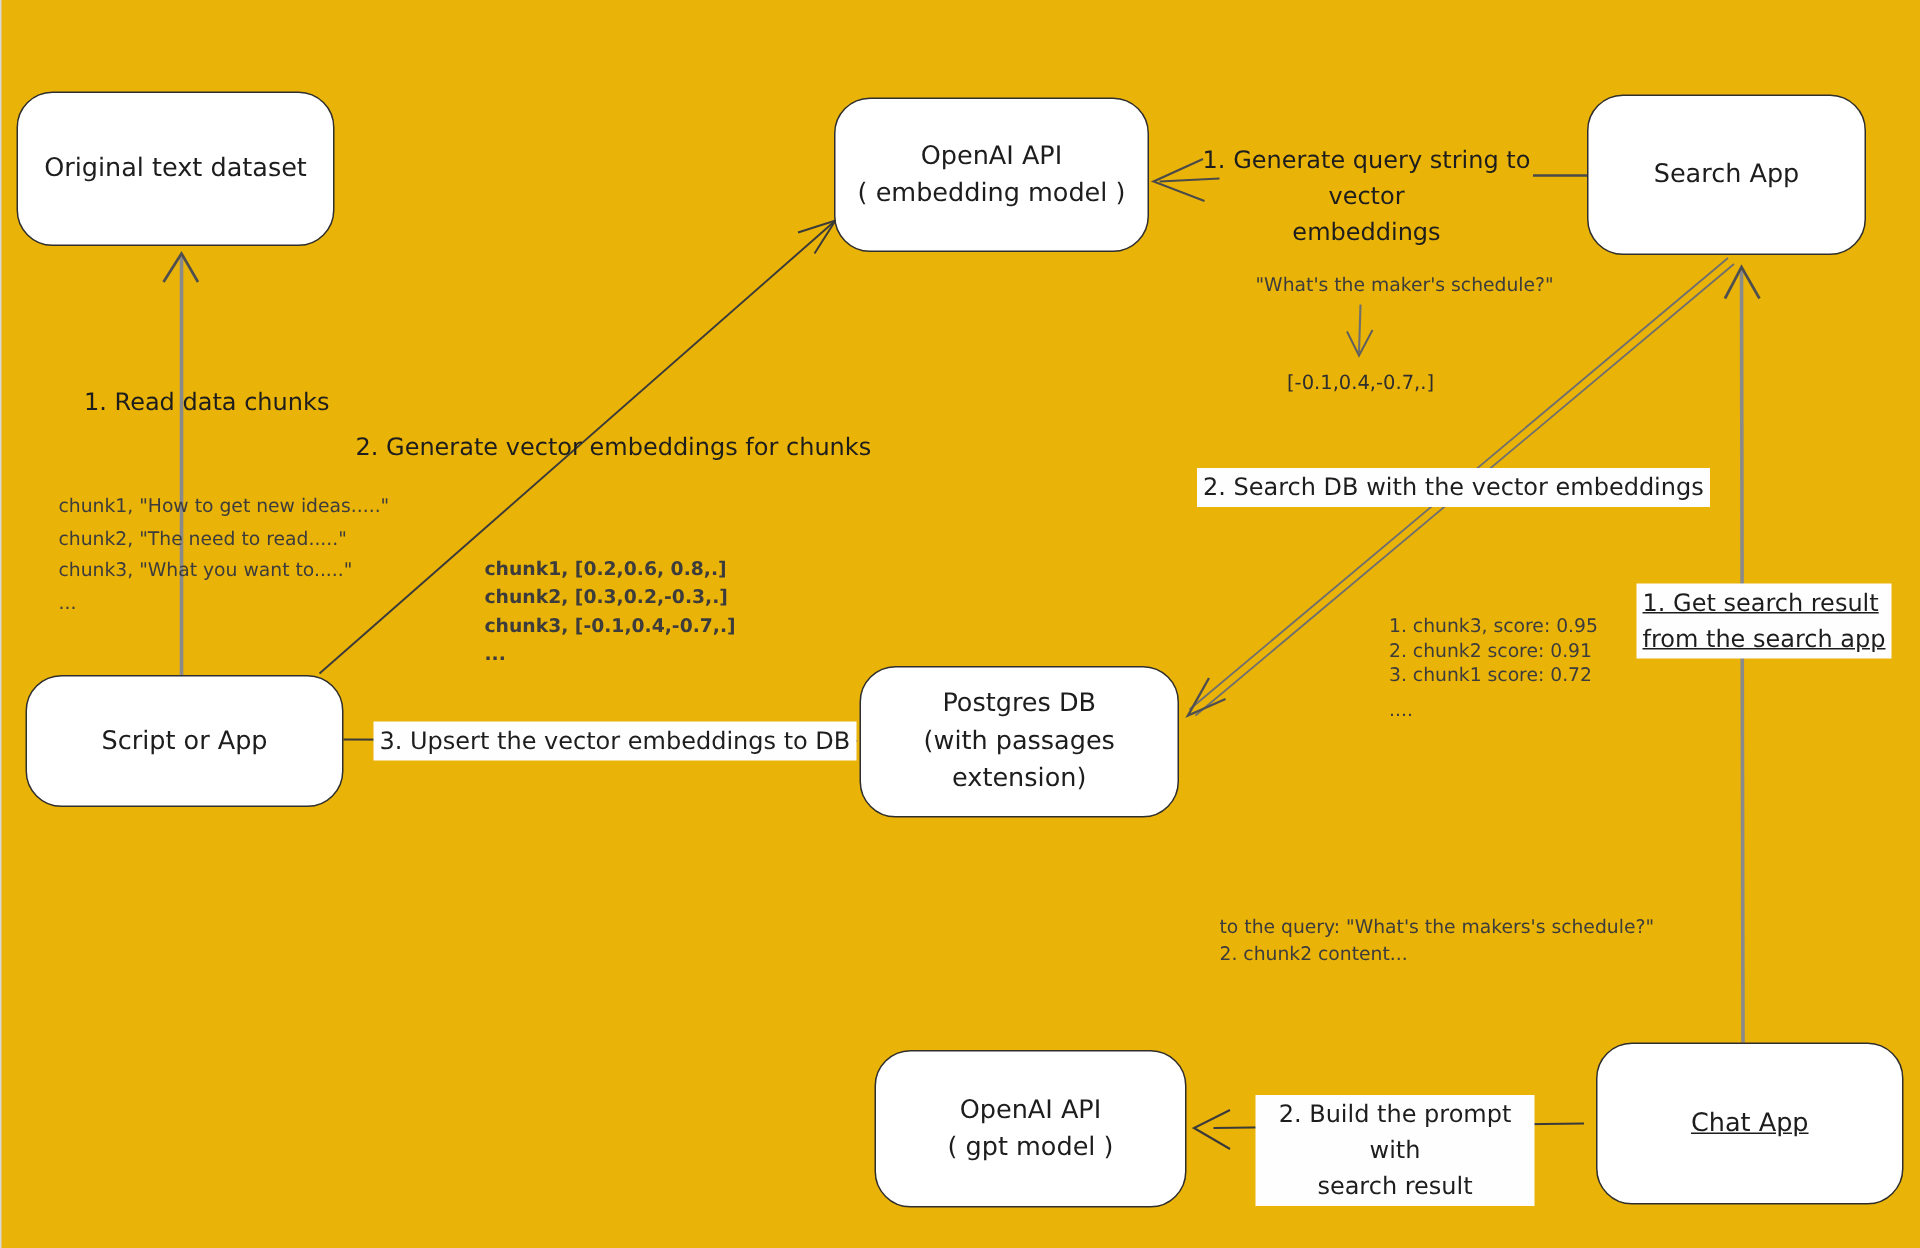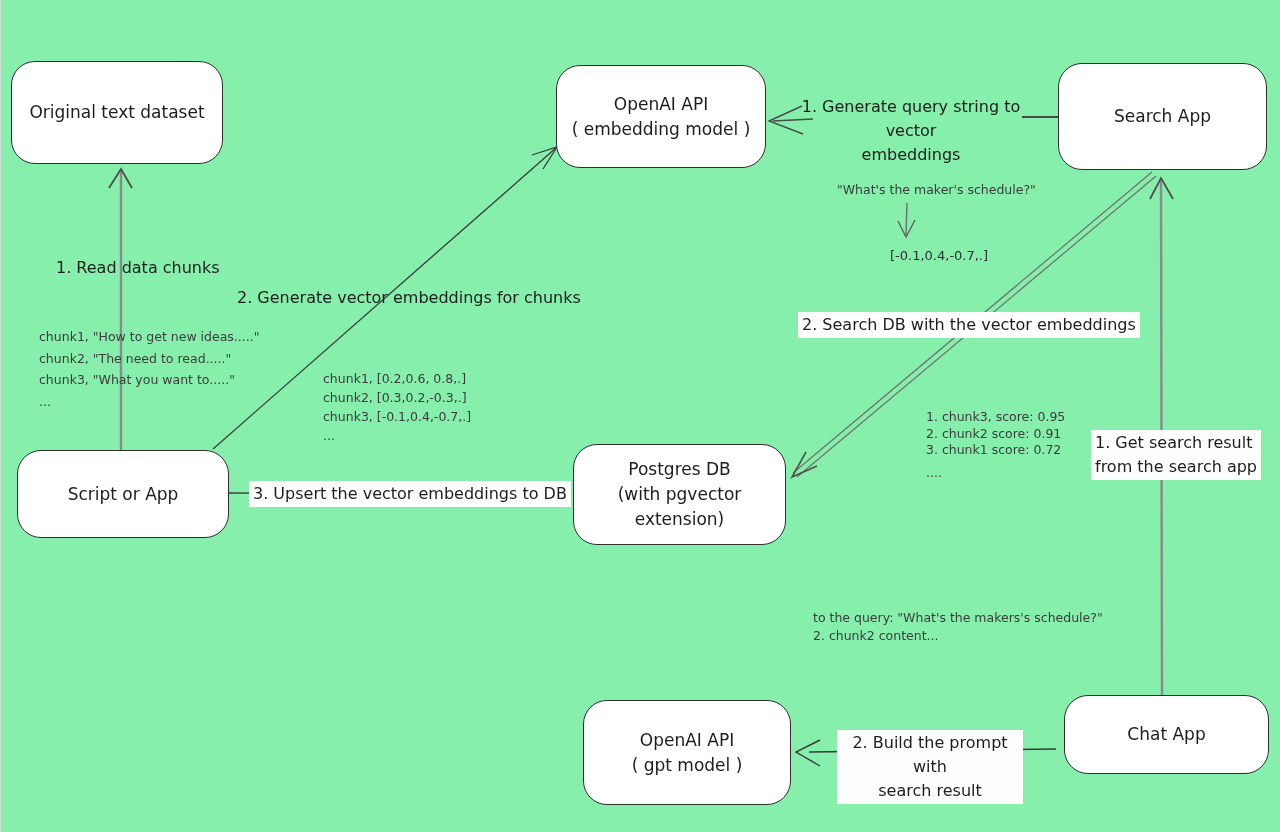--- a/index.html
+++ b/index.html
@@ -1,19 +1,19 @@
 <!DOCTYPE html>
 <html><head>
 <meta charset="utf-8">
 <style>
   html,body{margin:0;padding:0;background:#ffffff;}
   #canvas{
     position:relative;
     width:1280px;height:832px;
-    background:#86efac;
+    background:#eab308;
     border-left:1px solid #d9d9d9;
     font-family:"DejaVu Sans", sans-serif;
     color:#222;
     overflow:hidden;
   }
   #arrows{position:absolute;left:0;top:0;z-index:1;}
   .node{
     position:absolute;
     background:#fff;
     border:1.6px solid #2e2e2e;
@@ -99,82 +99,82 @@
 
   <div class="node" style="left:10px;top:61px;width:212px;height:103px;">
     <span>Original text dataset</span>
   </div>
 
   <div class="node" style="left:555px;top:65px;width:210px;height:103px;">
     <span>OpenAI API</span>
     <span>( embedding model )</span>
   </div>
 
-  <div class="node" style="left:1057px;top:63px;width:209px;height:107px;">
+  <div class="node" style="left:1057px;top:63px;width:186px;height:107px;">
     <span>Search App</span>
   </div>
 
   <div class="node" style="left:16px;top:450px;width:212px;height:88px;">
     <span>Script or App</span>
   </div>
 
   <div class="node" style="left:572px;top:444px;width:213px;height:101px;">
     <span>Postgres DB</span>
-    <span>(with pgvector extension)</span>
+    <span>(with passages extension)</span>
   </div>
 
   <div class="node" style="left:582px;top:700px;width:208px;height:105px;">
     <span>OpenAI API</span>
     <span>( gpt model )</span>
   </div>
 
-  <div class="node" style="left:1063px;top:695px;width:205px;height:79px;">
+  <div class="node" style="left:1063px;top:695px;width:205px;height:108px;text-decoration:underline;">
     <span>Chat App</span>
   </div>
 
   <div class="edge-label" style="left:55px;top:256px;">1. Read data chunks</div>
 
   <div class="edge-label" style="left:236px;top:286px;">2. Generate vector embeddings for chunks</div>
 
   <div class="edge-label bg" style="left:248px;top:481px;">3. Upsert the vector embeddings  to DB</div>
 
   <div class="edge-label center" style="left:790px;top:95px;width:240px;">
     <div>1. Generate query string to vector</div>
     <div>embeddings</div>
   </div>
 
   <div class="edge-label bg" style="left:797px;top:312px;">2. Search DB with the vector embeddings</div>
 
-  <div class="edge-label bg" style="left:1090px;top:430px;">
+  <div class="edge-label bg" style="left:1090px;top:389px;text-decoration:underline;">
     <div>1. Get search result</div>
     <div>from the search app</div>
   </div>
 
   <div class="edge-label bg center" style="left:836px;top:730px;width:178px;">
     <div>2. Build the prompt with</div>
     <div>search result</div>
   </div>
 
   <div class="annotation" style="left:38px;top:326px;line-height:21.5px;">
     <div class="line">chunk1, "How to get new ideas....."</div>
     <div class="line">chunk2, "The need to read....."</div>
     <div class="line">chunk3, "What you want to....."</div>
     <div class="line">...</div>
   </div>
 
-  <div class="annotation" style="left:322px;top:369px;line-height:19px;">
+  <div class="annotation" style="left:322px;top:369px;line-height:19px;font-weight:bold;">
     <div class="line">chunk1, [0.2,0.6, 0.8,.]</div>
     <div class="line">chunk2, [0.3,0.2,-0.3,.]</div>
     <div class="line">chunk3, [-0.1,0.4,-0.7,.]</div>
     <div class="line">...</div>
   </div>
 
   <div class="annotation" style="left:836px;top:180px;">"What's the maker's schedule?"</div>
 
-  <div class="annotation" style="left:857px;top:246px;font-size:13px;color:#2e2e2e;margin-left:32px;">[-0.1,0.4,-0.7,.]</div>
+  <div class="annotation" style="left:857px;top:246px;font-size:13px;color:#2e2e2e;">[-0.1,0.4,-0.7,.]</div>
 
   <div class="annotation" style="left:925px;top:409px;line-height:16.5px;">
     <div class="line">1. chunk3, score: 0.95</div>
     <div class="line">2. chunk2 score: 0.91</div>
     <div class="line">3. chunk1 score: 0.72</div>
     <div class="line" style="margin-top:6px;">....</div>
   </div>
 
   <div class="annotation" style="left:812px;top:609px;line-height:17.5px;">
     <div class="line">to the query: "What's the makers's schedule?"</div>

